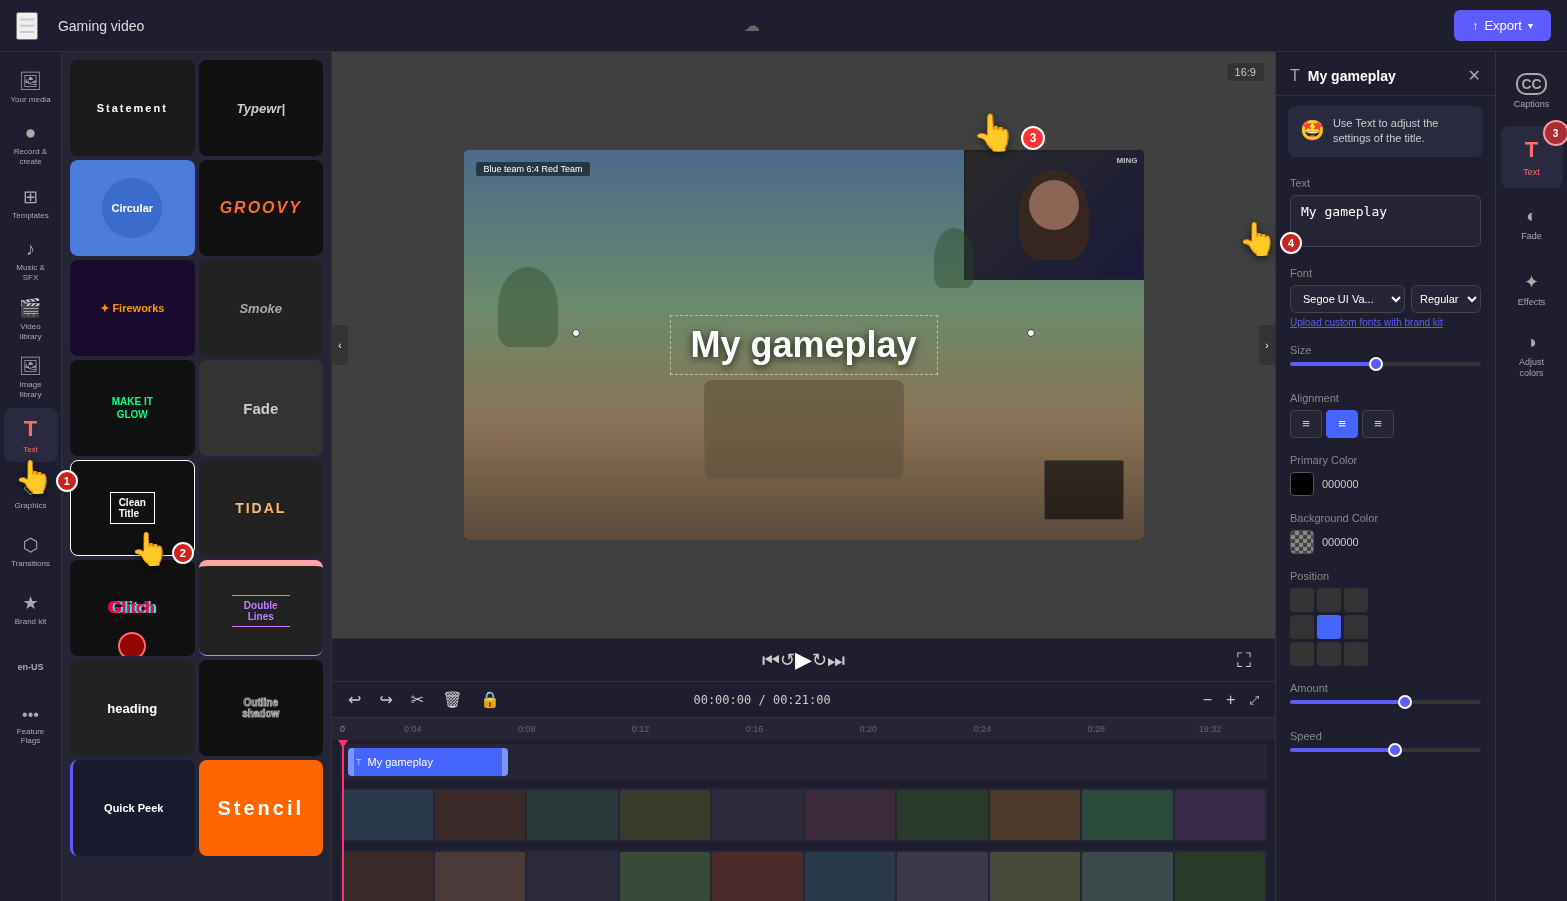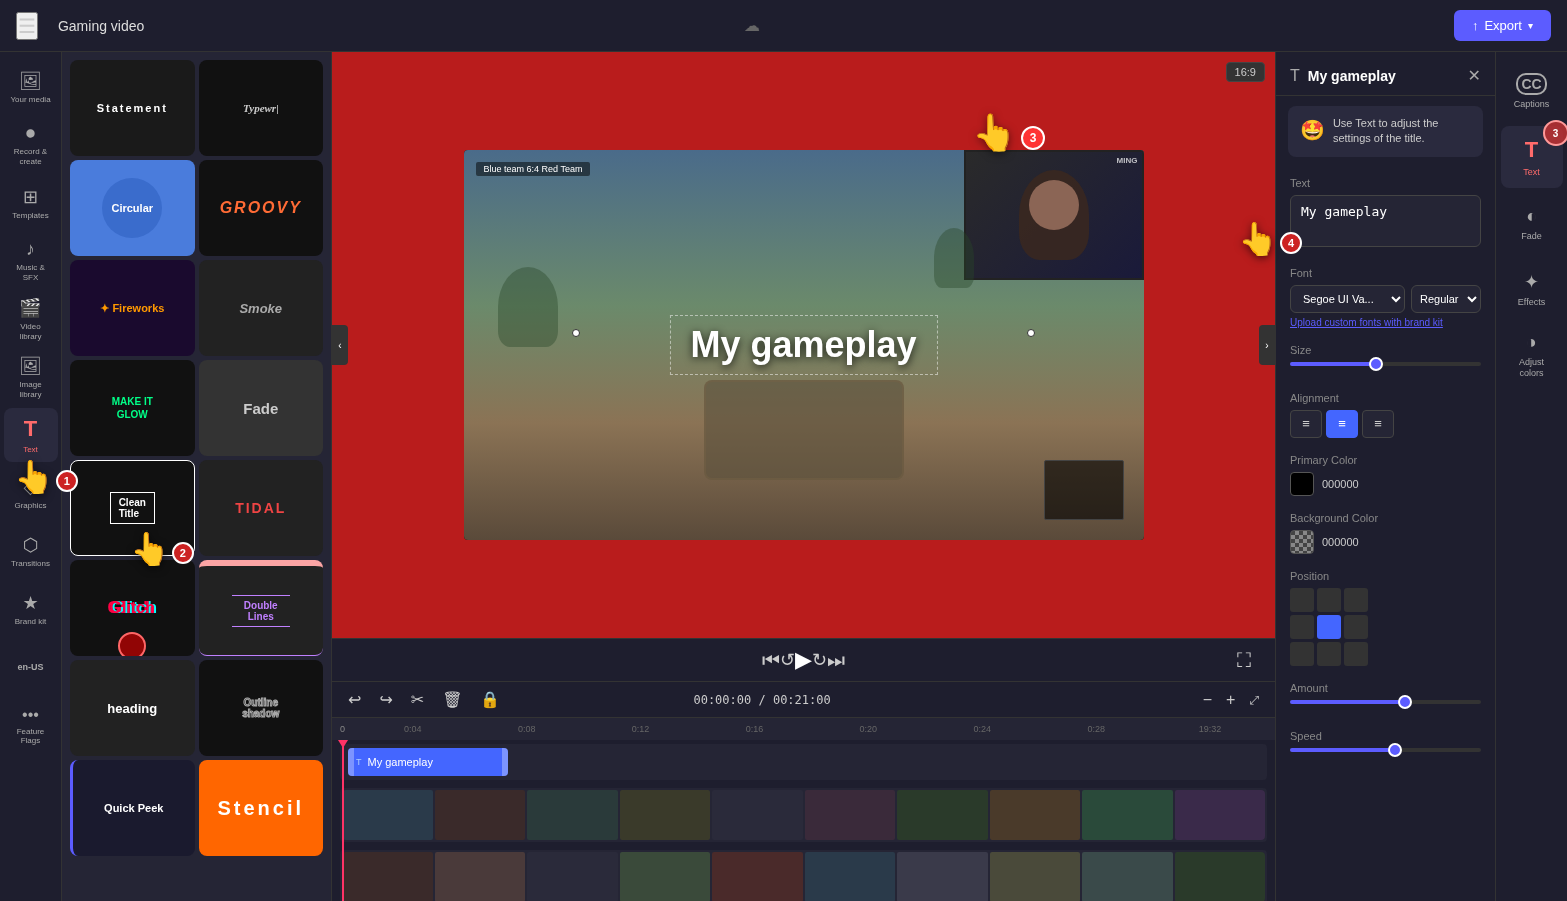--- a/index.html
+++ b/index.html
@@ -109,21 +109,21 @@
     .tmpl-statement { background: #1a1a1a; color: #fff; font-size: 12px; letter-spacing: 1px; }
     .tmpl-typewriter { background: #111; color: #fff; font-size: 12px; font-style: italic; }
     .tmpl-circular { background: #4a7cdc; border-radius: 8px; }
     .tmpl-circular .inner { width: 60px; height: 60px; border-radius: 50%; background: #3a6ccc; display: flex; align-items: center; justify-content: center; color: #fff; font-size: 11px; font-weight: bold; }
     .tmpl-groovy { background: #111; color: #ff6b35; font-size: 16px; letter-spacing: 2px; font-style: italic; }
     .tmpl-fireworks { background: #1a0a2e; color: #ff9900; font-size: 11px; }
     .tmpl-smoke { background: #222; color: #ccc; font-size: 13px; font-style: italic; }
     .tmpl-makeitglow { background: #111; color: #00ff88; font-size: 10px; text-align: center; line-height: 1.3; text-transform: uppercase; }
     .tmpl-fade { background: #333; color: #ccc; font-size: 15px; }
     .tmpl-cleantitle { background: #111; color: #fff; font-size: 10px; border: 1px solid #fff; padding: 6px 10px; }
-    .tmpl-tidal { background: #222; color: #ef4444; font-size: 14px; letter-spacing: 2px; text-transform: uppercase; }
+    .tmpl-tidal { background: #222; color: #fdba74; font-size: 14px; letter-spacing: 2px; text-transform: uppercase; }
     .tmpl-glitch { background: #111; color: #ff0044; font-size: 16px; }
     .tmpl-doublelines { background: #222; color: #c080ff; font-size: 11px; text-align: center; border-top: 6px solid #fca5a5; border-bottom: 1px solid #c080ff; padding: 4px 0; }
     .tmpl-pushthrough { background: linear-gradient(135deg, #3355ff, #8800ff); color: #fff; font-size: 11px; text-transform: uppercase; font-weight: 900; }
     .tmpl-heading { background: #222; color: #fff; font-size: 13px; }
     .tmpl-outlineshadow { background: #111; color: transparent; -webkit-text-stroke: 1px #ccc; font-size: 11px; text-align: center; }
     .tmpl-quickpeek { background: #1a1a2e; color: #fff; font-size: 12px; border-left: 3px solid #5c5cff; }
     .tmpl-stencil { background: #ff6600; color: #fff; font-size: 18px; font-weight: 900; letter-spacing: 2px; }
 
     
     .center-area {
@@ -134,21 +134,21 @@
       overflow: hidden;
     }
 
     
     .video-area {
       flex: 1;
       display: flex;
       align-items: center;
       justify-content: center;
       position: relative;
-      background: #b91c1c;
+      background: #404040;
       min-height: 0;
     }
     .aspect-badge {
       position: absolute;
       top: 10px;
       right: 10px;
       background: #333;
       color: #ccc;
       font-size: 11px;
       padding: 3px 8px;
@@ -617,21 +617,21 @@
   </div>
 
   <div class="templates-panel">
     <div class="templates-scroll">
       <div class="template-grid">
 
         <div class="template-card tmpl-statement">
           <span style="color:#fff;letter-spacing:2px;font-size:11px">Statement</span>
         </div>
         <div class="template-card tmpl-typewriter">
-          <span style="font-family:Liberation Serif, serif;color:#ccc;font-size:11px">Typewr|</span>
+          <span style="font-family:Liberation Sans, sans-serif;color:#ccc;font-size:13px">Typewr|</span>
         </div>
 
         <div class="template-card tmpl-circular">
           <div class="inner">Circular</div>
         </div>
         <div class="template-card tmpl-groovy">
           <span>GROOVY</span>
         </div>
 
         <div class="template-card tmpl-fireworks">

